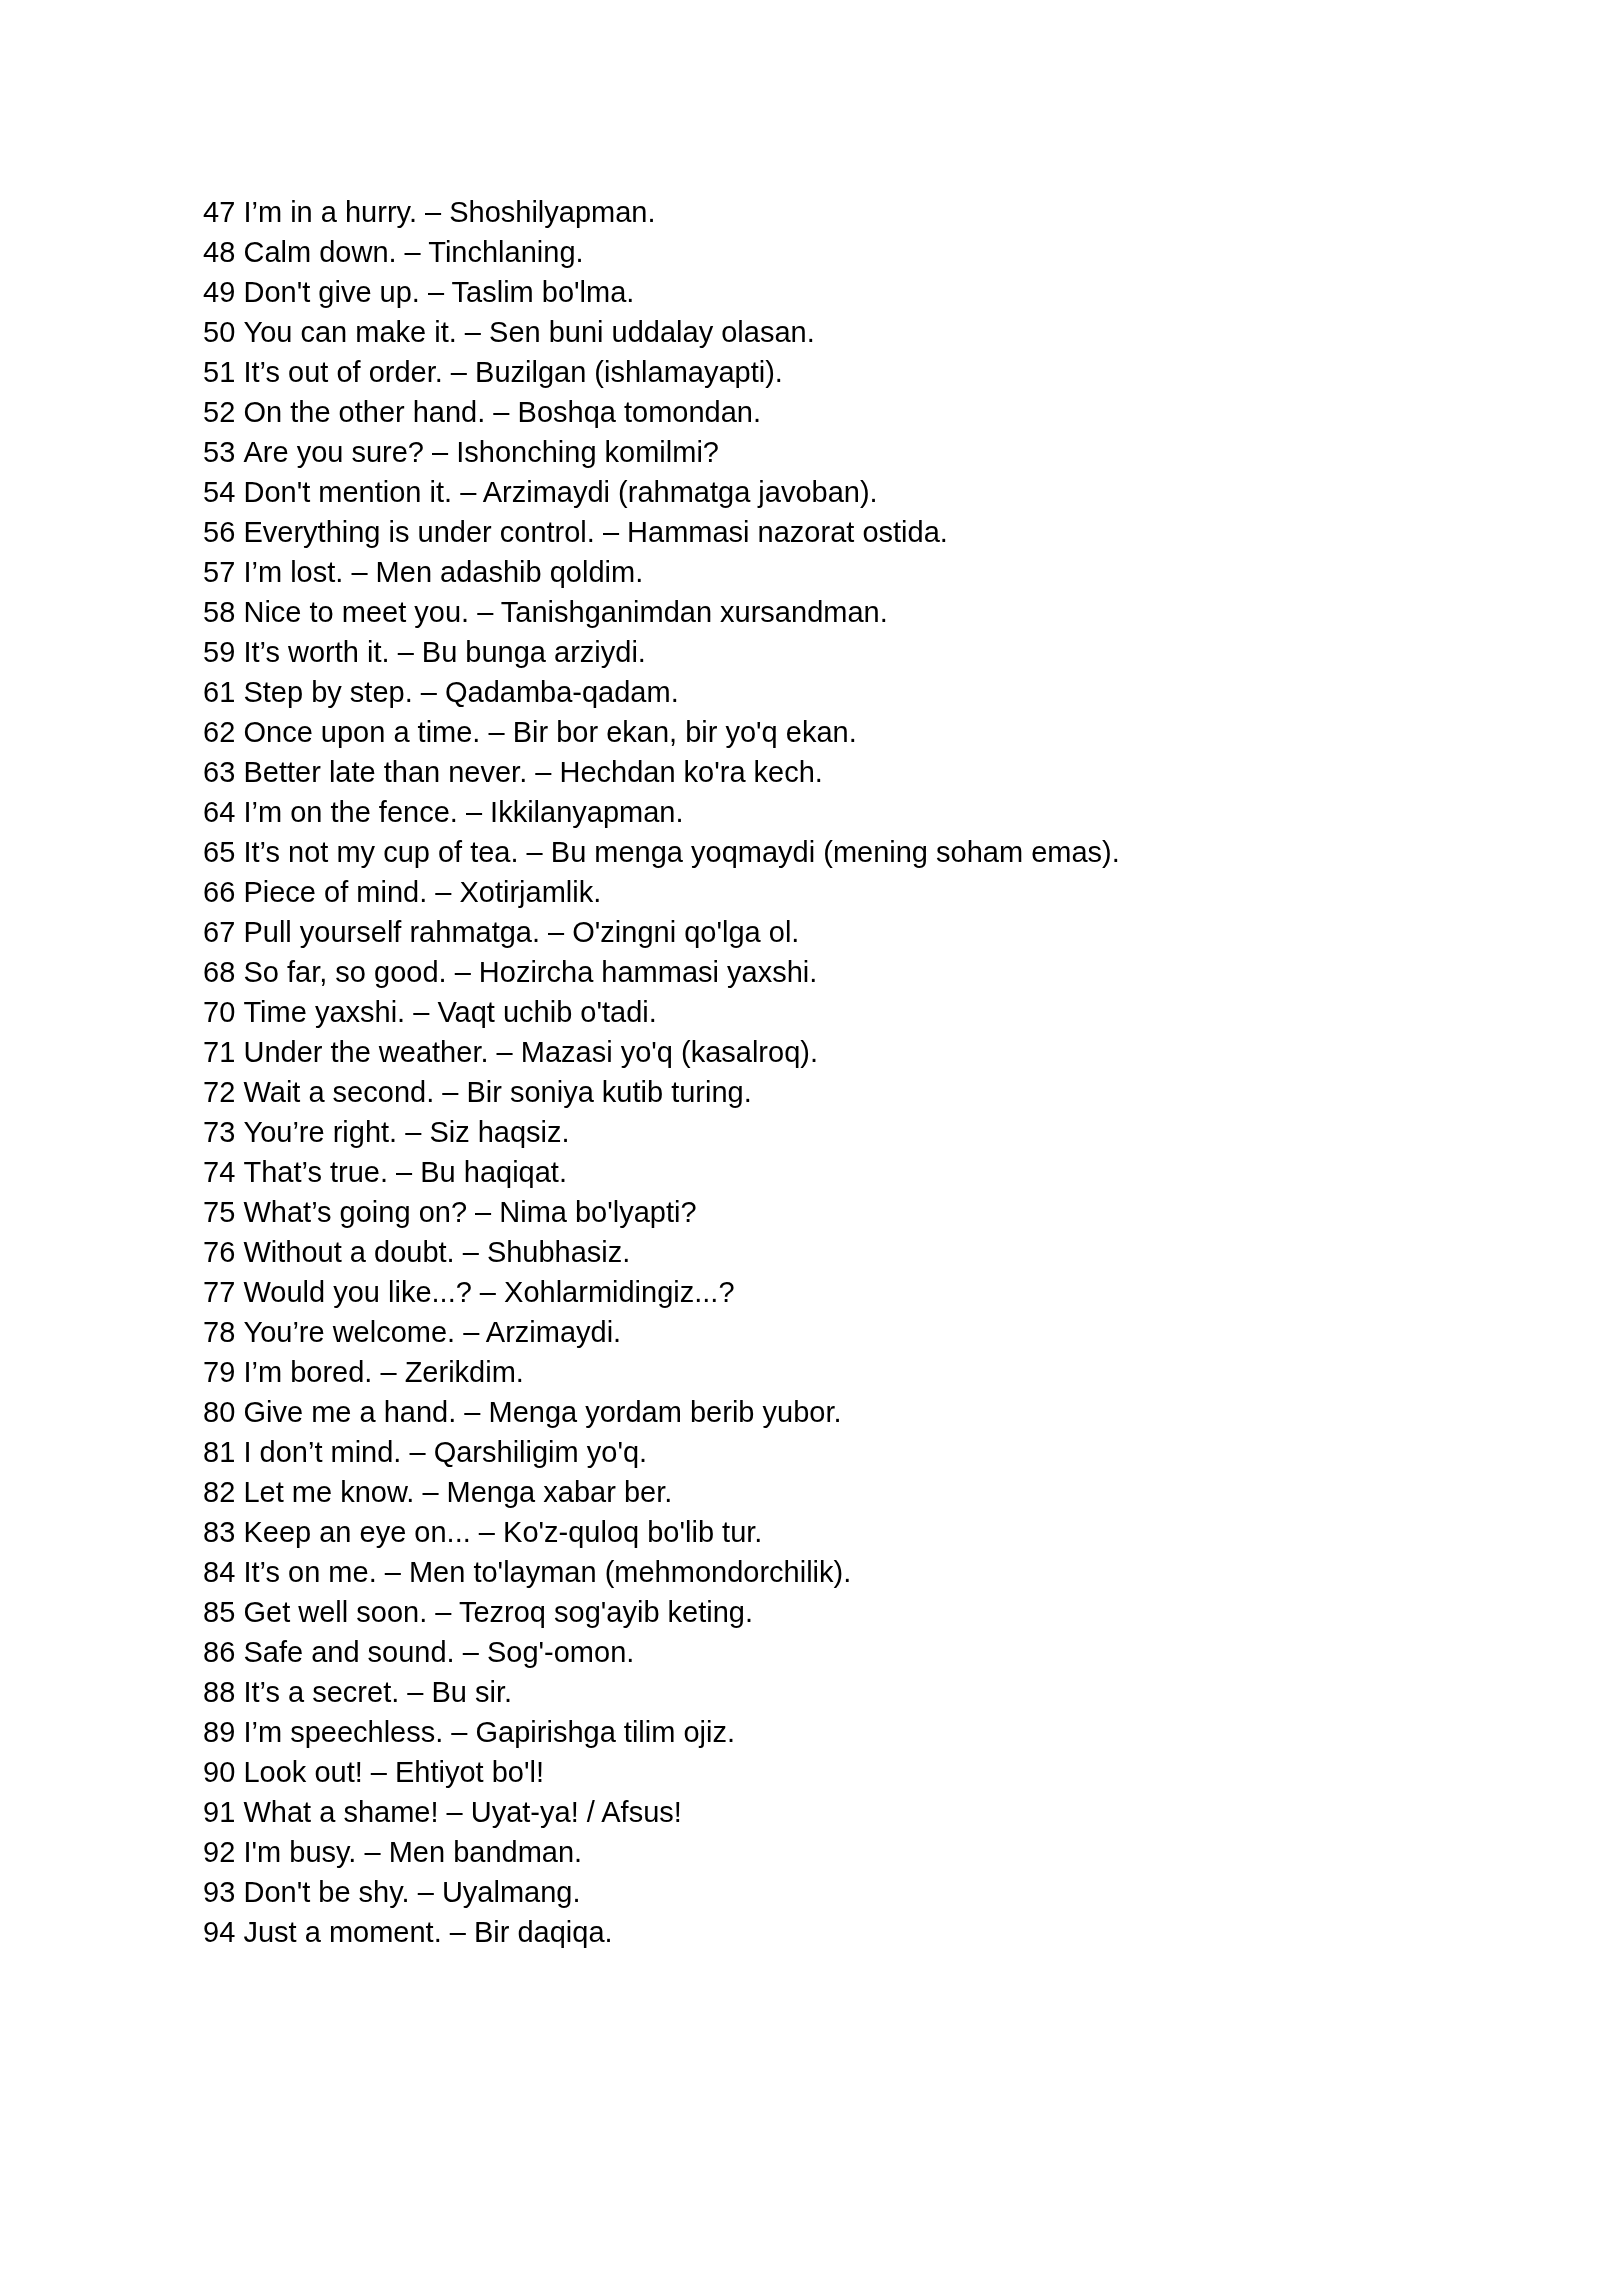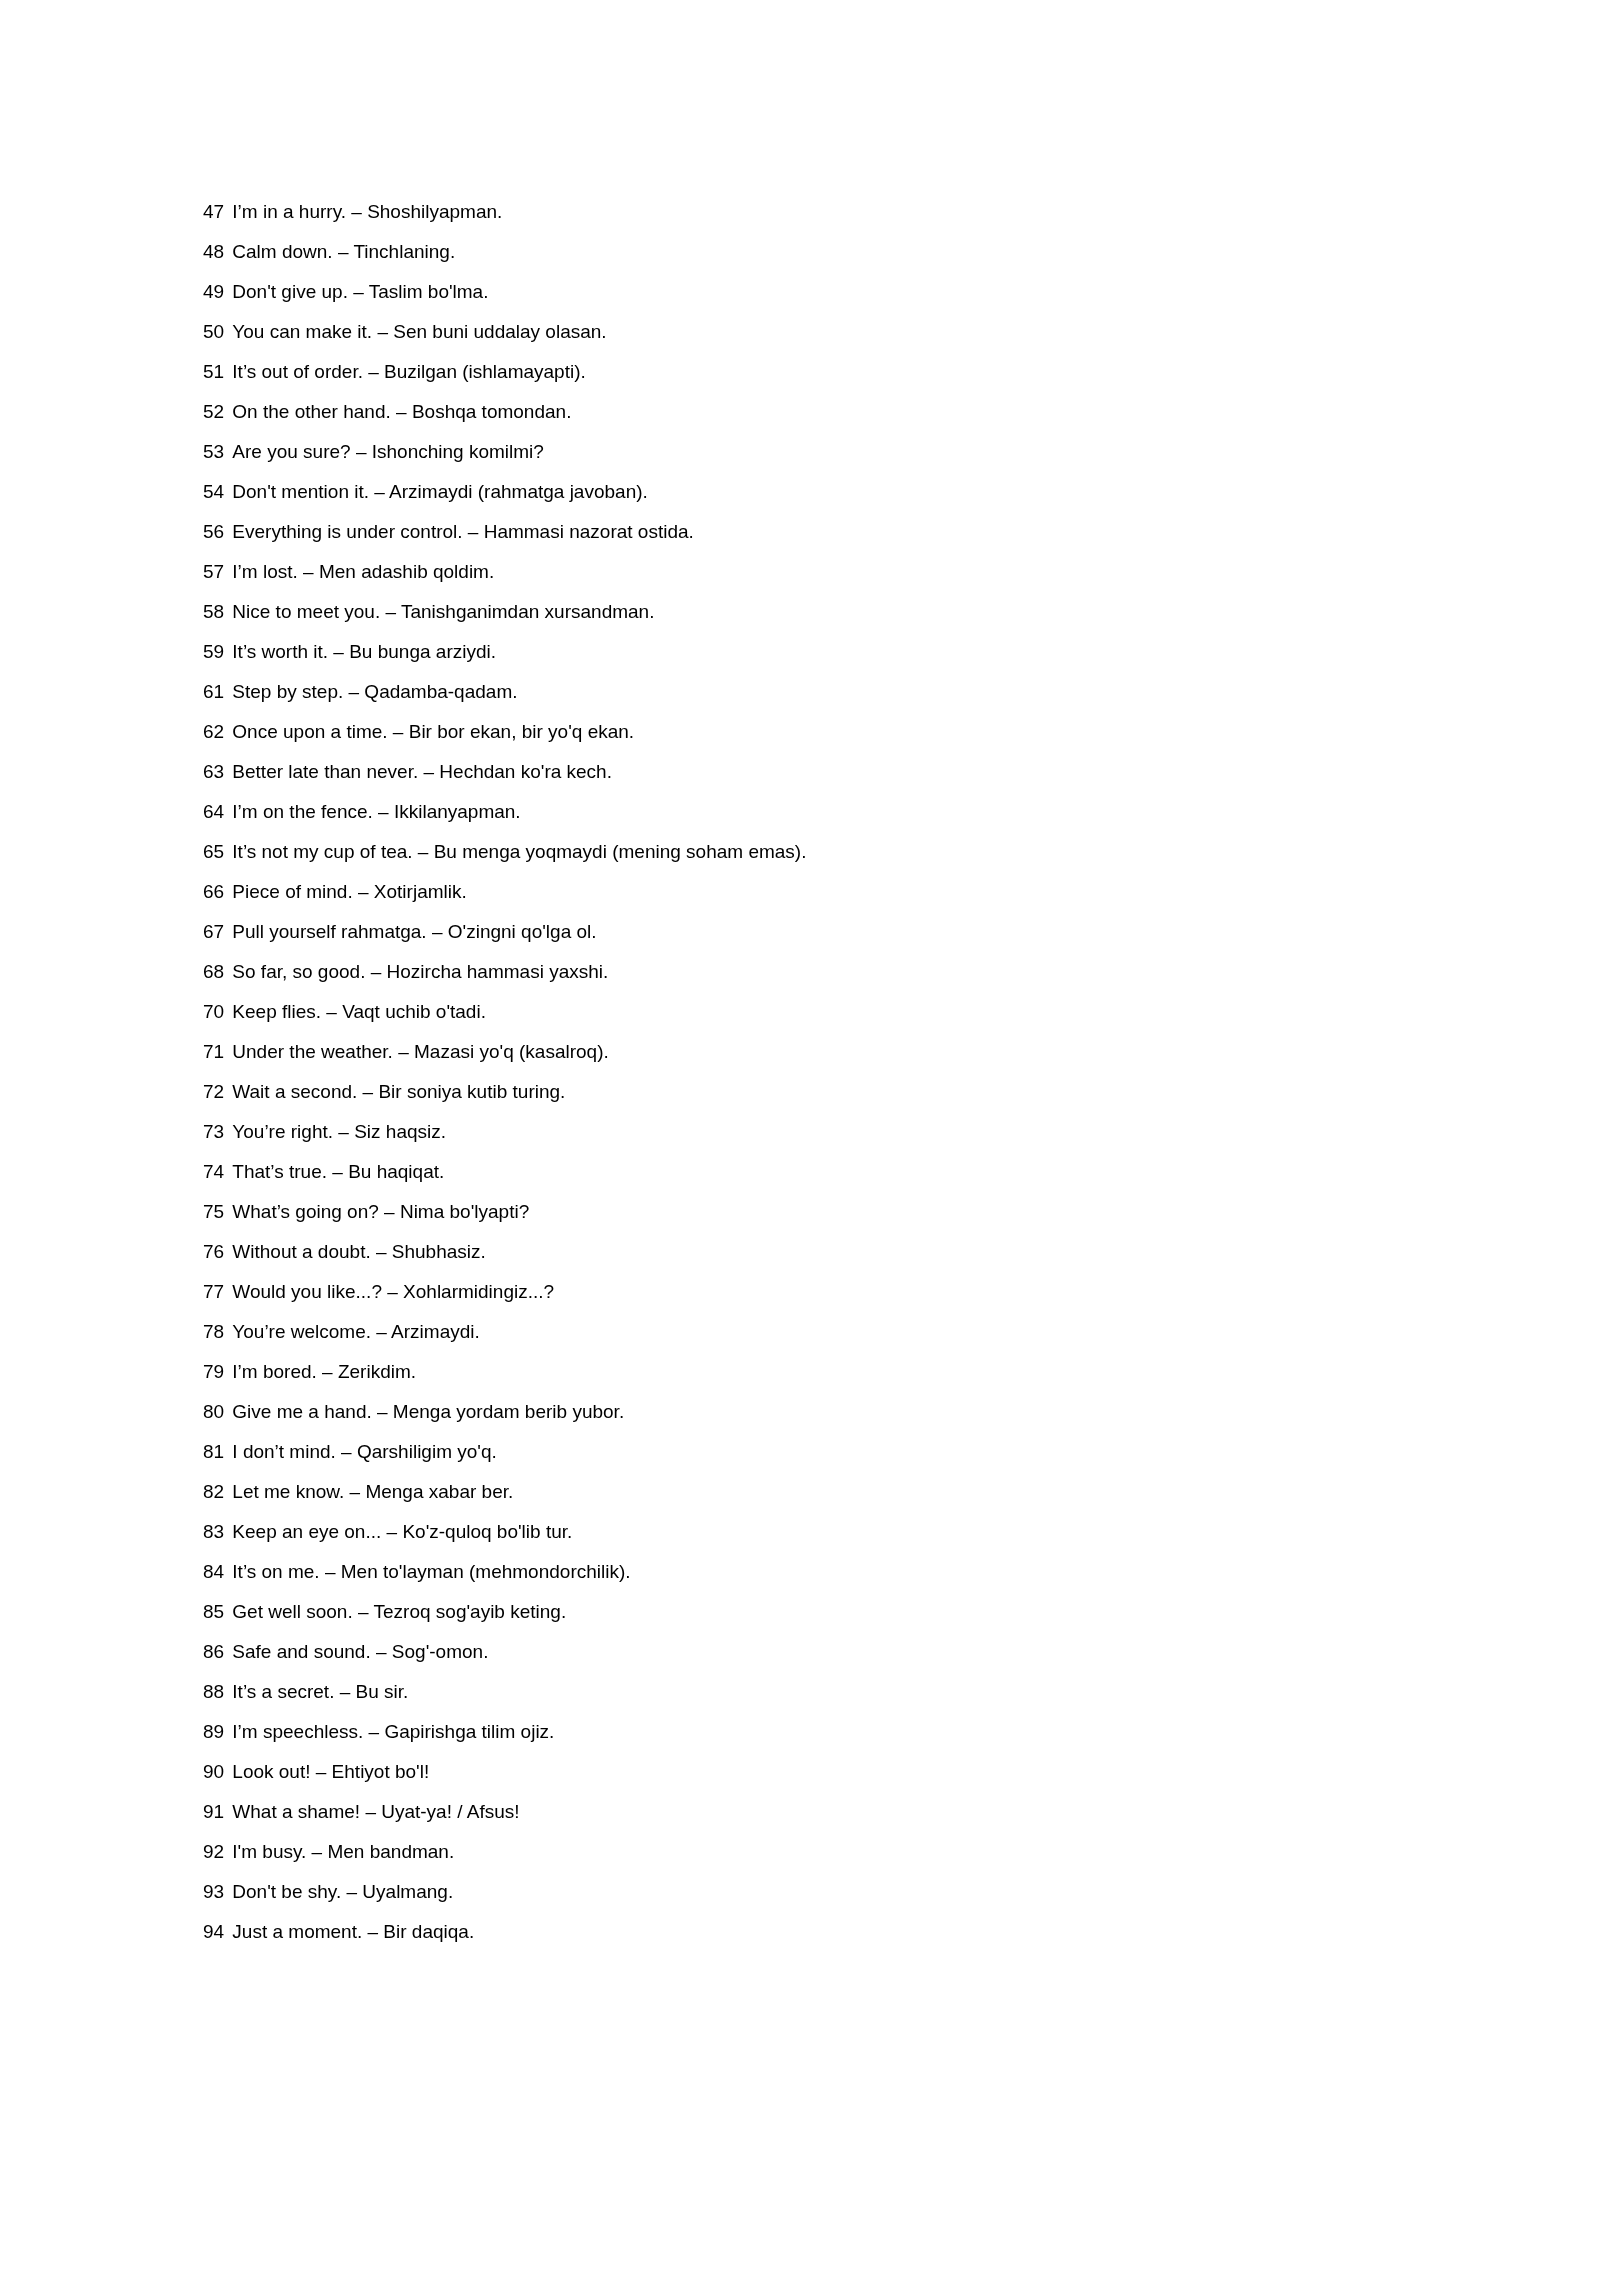--- a/index.html
+++ b/index.html
@@ -13,21 +13,21 @@
     overflow: hidden;
   }
   .page {
     box-sizing: border-box;
     width: 1620px;
     height: 2291px;
     padding: 192px 39px 0 203px;
   }
   .phrase-list {
     font-family: "Liberation Sans", sans-serif;
-    font-size: 19px;
+    font-size: 29px;
     line-height: 40px;
     color: #000000;
   }
   .line {
     white-space: nowrap;
   }
   .num {
     display: inline-block;
     margin-right: 8.2px;
   }
@@ -50,21 +50,21 @@
       <div class="line"><span class="num">58</span><span class="txt">Nice to meet you. – Tanishganimdan xursandman.</span></div>
       <div class="line"><span class="num">59</span><span class="txt">It’s worth it. – Bu bunga arziydi.</span></div>
       <div class="line"><span class="num">61</span><span class="txt">Step by step. – Qadamba-qadam.</span></div>
       <div class="line"><span class="num">62</span><span class="txt">Once upon a time. – Bir bor ekan, bir yo'q ekan.</span></div>
       <div class="line"><span class="num">63</span><span class="txt">Better late than never. – Hechdan ko'ra kech.</span></div>
       <div class="line"><span class="num">64</span><span class="txt">I’m on the fence. – Ikkilanyapman.</span></div>
       <div class="line"><span class="num">65</span><span class="txt">It’s not my cup of tea. – Bu menga yoqmaydi (mening soham emas).</span></div>
       <div class="line"><span class="num">66</span><span class="txt">Piece of mind. – Xotirjamlik.</span></div>
       <div class="line"><span class="num">67</span><span class="txt">Pull yourself rahmatga. – O'zingni qo'lga ol.</span></div>
       <div class="line"><span class="num">68</span><span class="txt">So far, so good. – Hozircha hammasi yaxshi.</span></div>
-      <div class="line"><span class="num">70</span><span class="txt">Keep flies. – Vaqt uchib o'tadi.</span></div>
+      <div class="line"><span class="num">70</span><span class="txt">Time yaxshi. – Vaqt uchib o'tadi.</span></div>
       <div class="line"><span class="num">71</span><span class="txt">Under the weather. – Mazasi yo'q (kasalroq).</span></div>
       <div class="line"><span class="num">72</span><span class="txt">Wait a second. – Bir soniya kutib turing.</span></div>
       <div class="line"><span class="num">73</span><span class="txt">You’re right. – Siz haqsiz.</span></div>
       <div class="line"><span class="num">74</span><span class="txt">That’s true. – Bu haqiqat.</span></div>
       <div class="line"><span class="num">75</span><span class="txt">What’s going on? – Nima bo'lyapti?</span></div>
       <div class="line"><span class="num">76</span><span class="txt">Without a doubt. – Shubhasiz.</span></div>
       <div class="line"><span class="num">77</span><span class="txt">Would you like...? – Xohlarmidingiz...?</span></div>
       <div class="line"><span class="num">78</span><span class="txt">You’re welcome. – Arzimaydi.</span></div>
       <div class="line"><span class="num">79</span><span class="txt">I’m bored. – Zerikdim.</span></div>
       <div class="line"><span class="num">80</span><span class="txt">Give me a hand. – Menga yordam berib yubor.</span></div>

